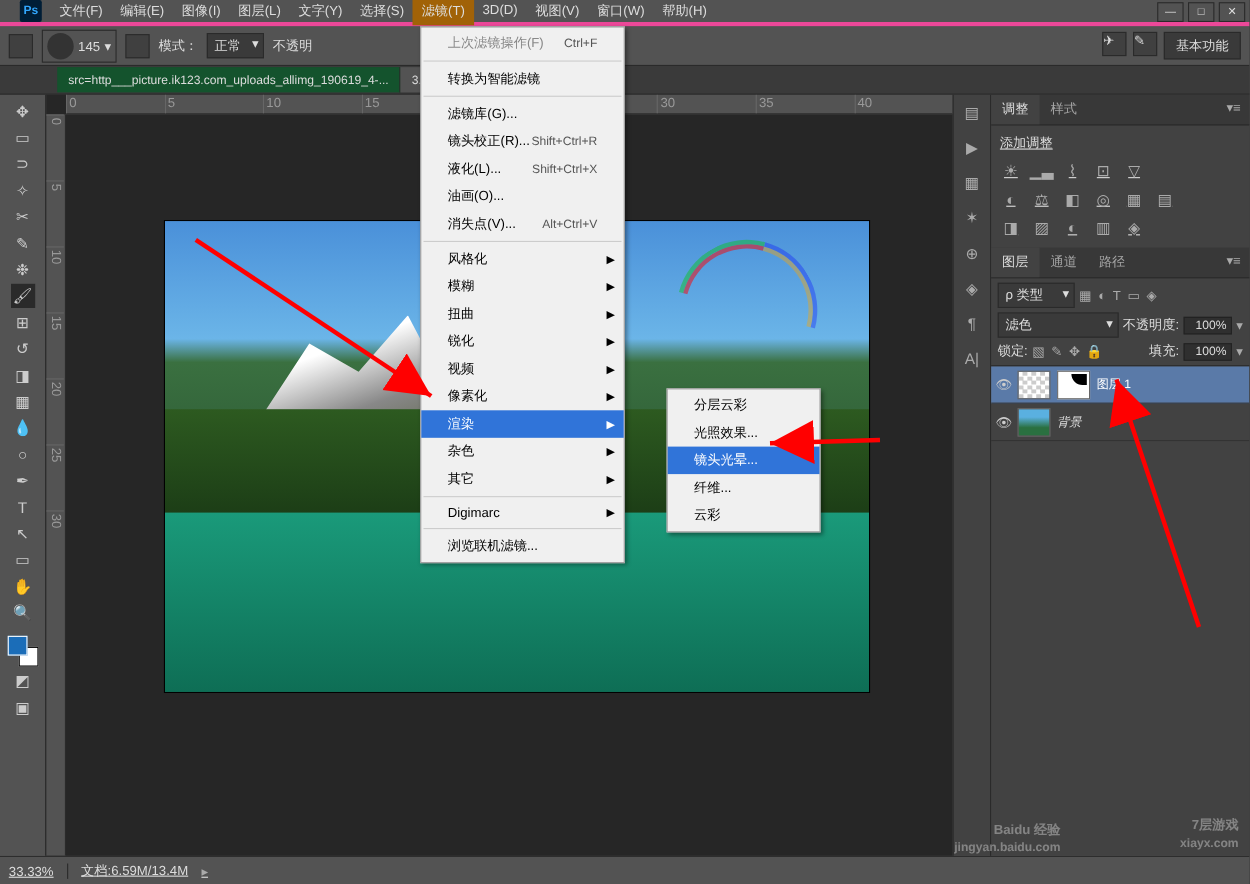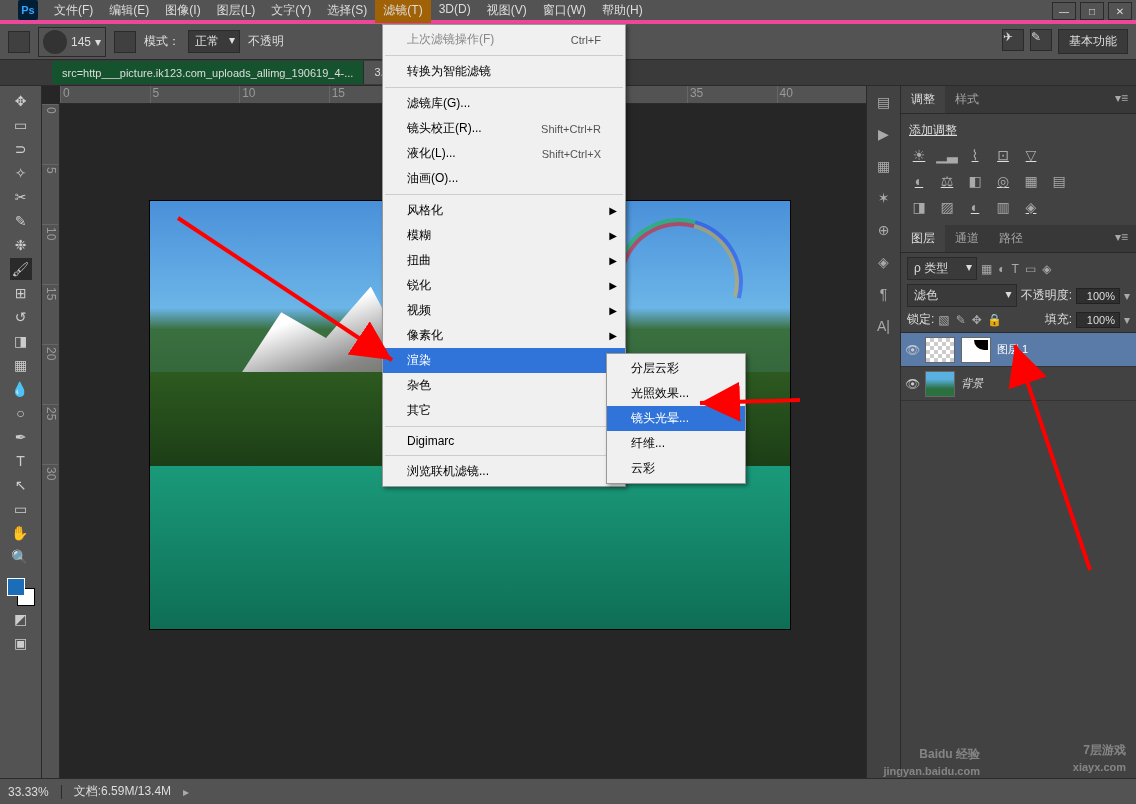--- a/index.html
+++ b/index.html
@@ -73,26 +73,26 @@
 .layer-row.selected { background: #5a7aa8; color: #fff; }
 .layer-eye { width: 14px; color: #ccc; font-size: 12px; }
 .layer-thumb { width: 30px; height: 26px; background: repeating-conic-gradient(#ccc 0 25%,#fff 0 50%) 0 0/8px 8px; border: 1px solid #666; }
 .layer-thumb.bg { background: linear-gradient(180deg,#5ab0e0 30%,#2a7040 70%); }
 .layer-mask { width: 30px; height: 26px; background: #fff; border: 1px solid #666; position: relative; }
 .layer-mask::after { content:""; position:absolute; right:2px; top:2px; width:14px; height:10px; background:#000; border-radius: 0 0 0 10px; }
 .layer-name { color: #ddd; font-size: 11px; }
 .layer-row.selected .layer-name { color: #fff; }
 .layer-name.italic { font-style: italic; }
 
-.statusbar { height: 26px; background: #535353; border-top: 1px solid #2a2a2a; display: flex; align-items: center; padding: 0 8px; color: #ddd; gap: 12px;}
+.statusbar { height: 26px; background: #535353; border-top: 1px solid #2a2a2a; display: flex; align-items: center; padding: 0 8px; color: #ddd; gap: 12px; text-decoration: underline;}
 .status-pct { padding-right: 12px; border-right: 1px solid #2a2a2a; }
 .status-doc { }
 
 
-.filter-menu { position: absolute; top: 24px; left: 382px; width: 244px; background: #f0f0f0; border: 1px solid #999; box-shadow: 2px 2px 4px rgba(0,0,0,0.4); z-index: 1000; padding: 2px 0; }
+.filter-menu { position: absolute; top: 24px; left: 382px; width: 186px; background: #f0f0f0; border: 1px solid #999; box-shadow: 2px 2px 4px rgba(0,0,0,0.4); z-index: 1000; padding: 2px 0; }
 .menu-row { display: flex; align-items: center; padding: 4px 24px 4px 24px; color: #000; cursor: default; position: relative; }
 .menu-row.disabled { color: #888; }
 .menu-row.highlighted { background: #3074d9; color: #fff; }
 .menu-shortcut { margin-left: auto; color: #555; font-size: 11px; }
 .menu-arrow { position: absolute; right: 8px; font-size: 10px; }
 .menu-sep { height: 1px; background: #ccc; margin: 3px 2px; }
 
 .submenu { position: absolute; top: 353px; left: 606px; width: 140px; background: #f0f0f0; border: 1px solid #999; box-shadow: 2px 2px 4px rgba(0,0,0,0.4); z-index: 1001; padding: 2px 0; }
 
 
@@ -334,20 +334,24 @@
       <span>镜头校正(R)...</span>
       <span class="menu-shortcut">Shift+Ctrl+R</span>
     </div>
     <div class="menu-row">
       <span>液化(L)...</span>
       <span class="menu-shortcut">Shift+Ctrl+X</span>
     </div>
     <div class="menu-row">
       <span>油画(O)...</span>
     </div>
+    <div class="menu-row">
+      <span>消失点(V)...</span>
+      <span class="menu-shortcut">Alt+Ctrl+V</span>
+    </div>
     <div class="menu-sep"></div>
     <div class="menu-row">
       <span>风格化</span>
       <span class="menu-arrow">▶</span>
     </div>
     <div class="menu-row">
       <span>模糊</span>
       <span class="menu-arrow">▶</span>
     </div>
     <div class="menu-row">
@@ -405,16 +409,16 @@
   </defs>
   <line x1="178" y1="218" x2="392" y2="360" stroke="#ff0000" stroke-width="4" marker-end="url(#ah)"></line>
   <line x1="800" y1="400" x2="700" y2="403" stroke="#ff0000" stroke-width="4" marker-end="url(#ah)"></line>
   <line x1="1090" y1="570" x2="1015" y2="345" stroke="#ff0000" stroke-width="4" marker-end="url(#ah)"></line>
 </svg>
 
 <div class="watermark">
   <span>7层游戏</span>
   <span class="watermark-small">xiayx.com</span>
 </div>
-<div class="watermark" style="right:156px;bottom:26px;">
+<div class="watermark" style="right:172px;bottom:26px;">
   <span>Baidu 经验</span>
   <span class="watermark-small">jingyan.baidu.com</span>
 </div>
 
 </body></html>

